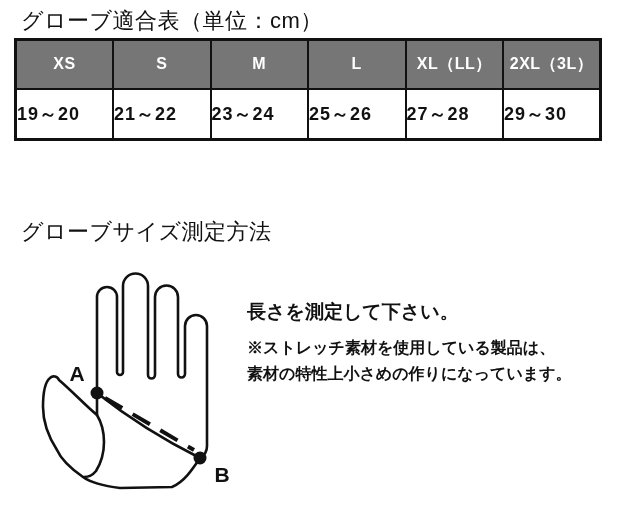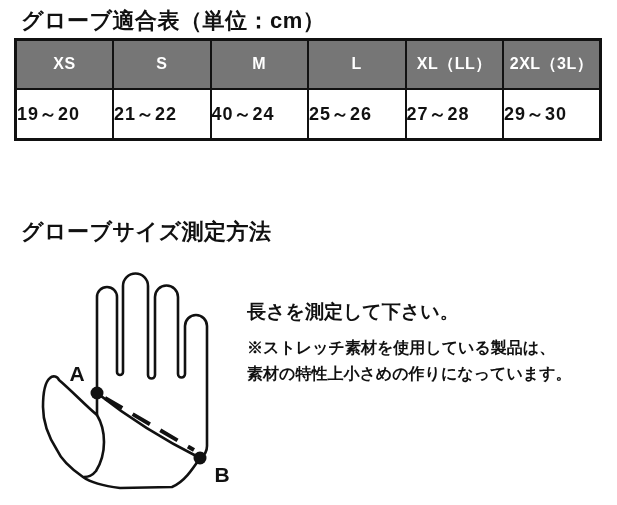--- a/index.html
+++ b/index.html
@@ -3,21 +3,21 @@
 <meta charset="utf-8">
 <style>
   * { margin:0; padding:0; box-sizing:border-box; }
   html,body { background:#ffffff; }
   body {
     width:617px; height:505px; position:relative; overflow:hidden;
     font-family:"Liberation Sans", sans-serif; color:#111;
   }
   .heading {
     position:absolute; left:21px;
-    font-size:22px; font-weight:bold; letter-spacing:0.5px; color:#111;
+    font-size:22px; font-weight:normal; letter-spacing:0.5px; color:#111;
     white-space:nowrap;
   }
   #fit-title { top:6px; }
   #measure-title { top:217px; }
 
   table.size-table {
     position:absolute; left:14px; top:38px; width:588px;
     border-collapse:collapse; table-layout:fixed;
     border:3px solid #111;
   }
@@ -54,21 +54,21 @@
       <th>M</th>
       <th>L</th>
       <th>XL（LL）</th>
       <th>2XL（3L）</th>
     </tr>
   </thead>
   <tbody>
     <tr>
       <td>19～20</td>
       <td>21～22</td>
-      <td>40～24</td>
+      <td>23～24</td>
       <td>25～26</td>
       <td>27～28</td>
       <td>29～30</td>
     </tr>
   </tbody>
 </table>
 
 <div class="heading" id="measure-title">グローブサイズ測定方法</div>
 
 <svg id="hand-diagram" width="240" height="245" viewBox="0 0 240 245">

